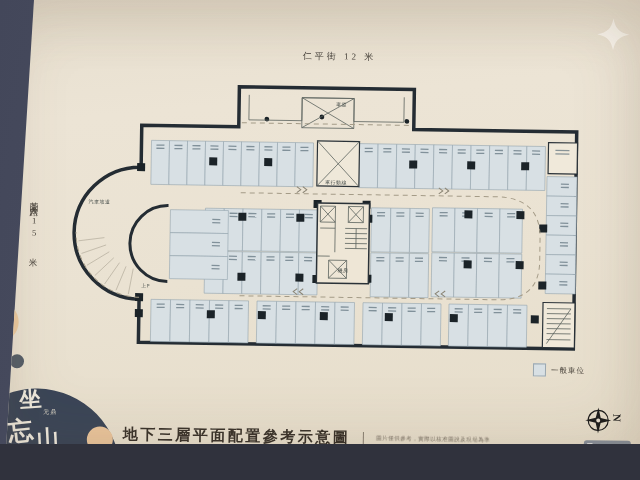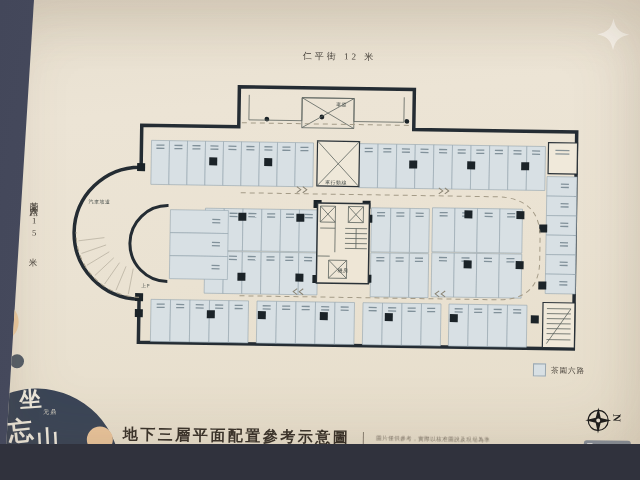--- a/index.html
+++ b/index.html
@@ -375,21 +375,21 @@
 
         <text class="tlabel" x="334" y="106">車道</text>
         <text class="tlabel" x="324" y="184">車行動線</text>
         <text class="tlabel" x="88" y="207">汽車坡道</text>
         <text class="tlabel" x="142" y="290">上P</text>
         <text class="tlabel" x="338" y="272">機房</text>
       </svg>
 
       <div class="abs" id="legend">
         <span class="swatch"></span>
-        <span class="lbl">茶園六路</span>
+        <span class="lbl">一般車位</span>
       </div>
 
       <div class="abs" id="title-block">
         <span id="title-main">地下三層平面配置參考示意圖</span>
         <span id="title-div">｜</span>
         <span id="title-disc">圖片僅供參考，實際以核准圖說及現場為準</span>
       </div>
 
       <div class="abs" id="peach-circle"></div>
       <div class="abs" id="gray-dot"></div>

